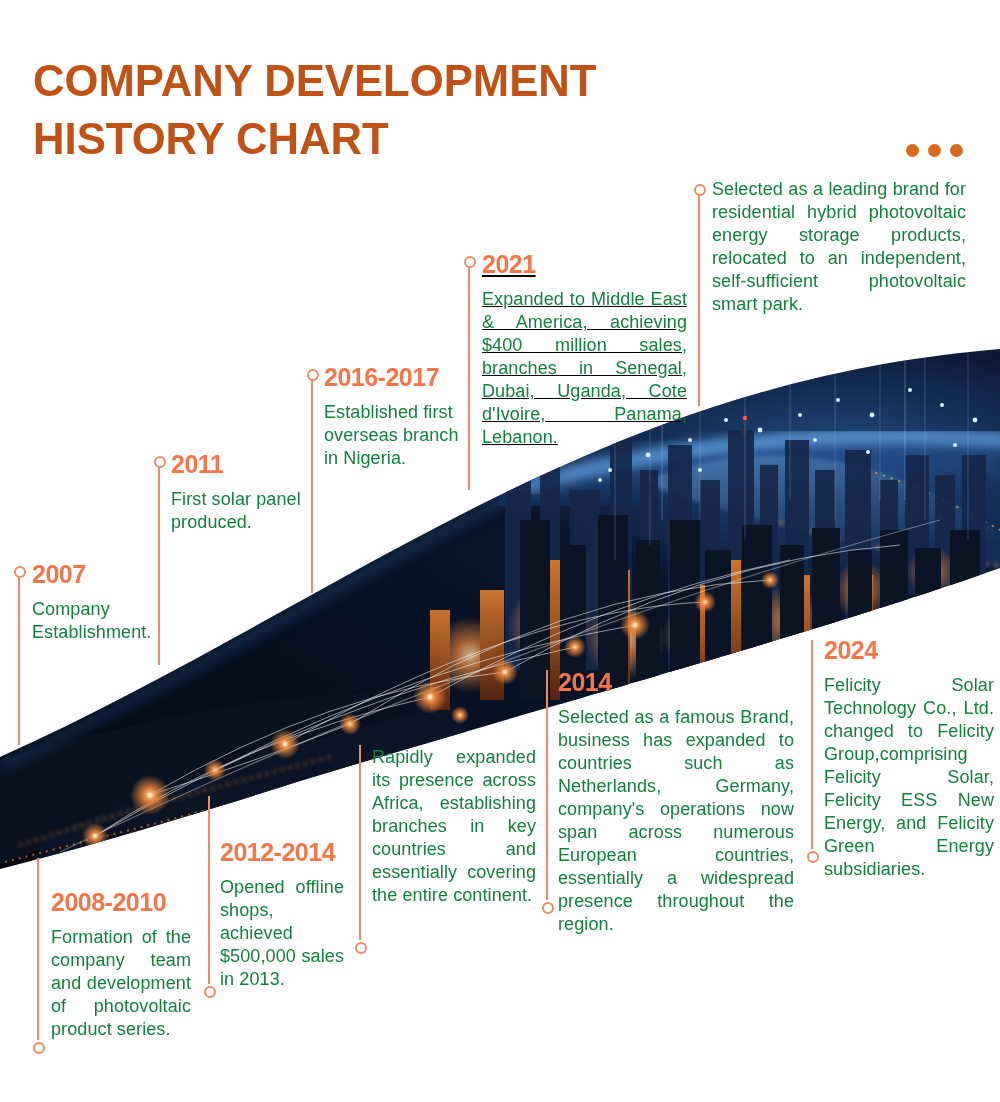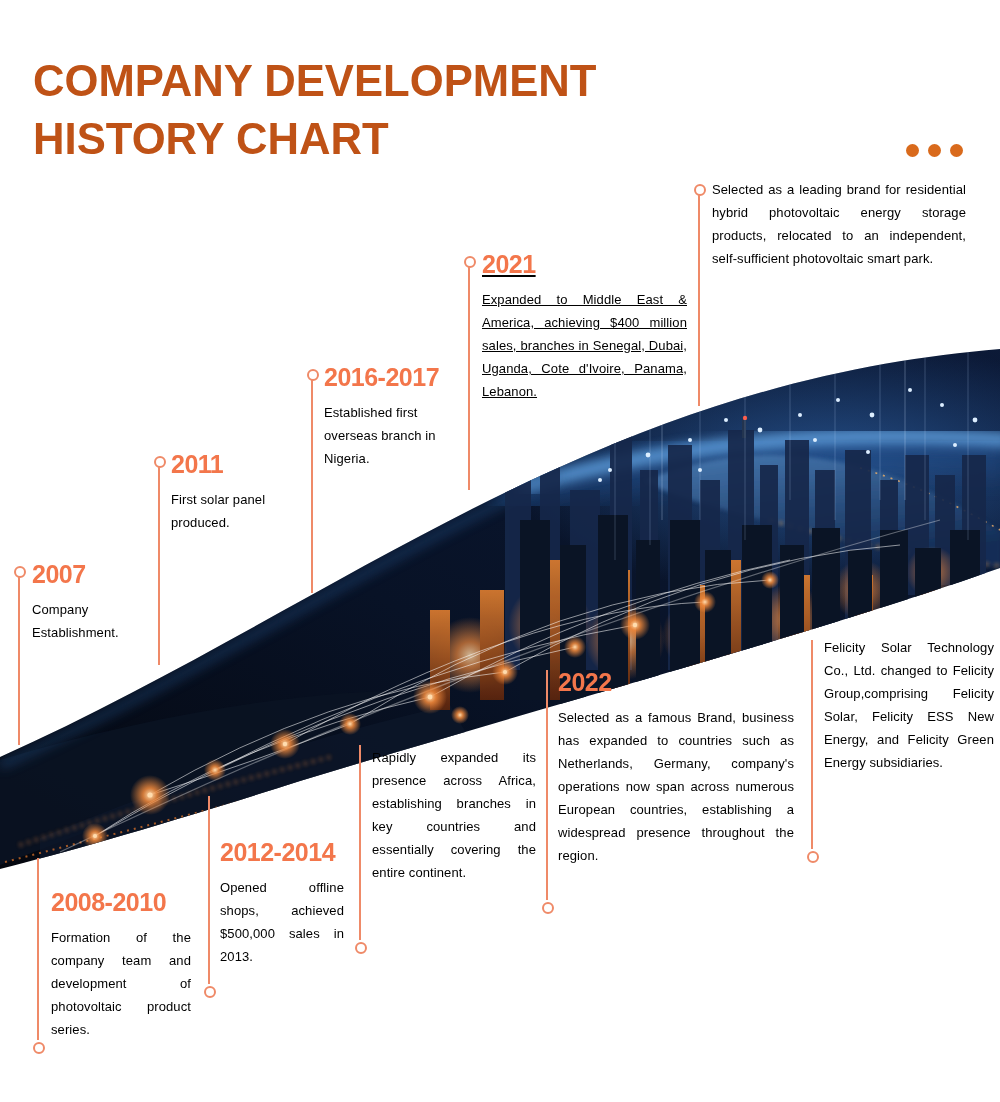--- a/index.html
+++ b/index.html
@@ -18,21 +18,21 @@
   .hero{position:absolute;left:0;top:0;z-index:1;}
 
   
   .ms{position:absolute;z-index:2;}
   .ms .line{position:absolute;width:2px;background:#ef8a68;left:4px;}
   .ms .dot{position:absolute;width:8px;height:8px;border:2px solid #ef8a68;
            border-radius:50%;background:#fff;left:0;}
   .ms .content{position:absolute;}
   .year{font-weight:bold;font-size:25px;letter-spacing:-0.5px;color:#f3764b;
         margin:0 0 9px 0;white-space:nowrap;}
-  .desc{font-size:13px;line-height:23px;color:#000000;letter-spacing:.1px;margin:0;}
+  .desc{font-size:18px;line-height:23px;color:#15803d;letter-spacing:.1px;margin:0;}
   .just .desc{text-align:justify;}
 
   
   #ms-2007{left:14px;top:566px;} #ms-2007 .dot{top:0;} #ms-2007 .line{top:10px;height:169px;}
   #ms-2007 .content{left:18px;top:-6px;width:112px;}
   #ms-2011{left:154px;top:456px;} #ms-2011 .dot{top:0;} #ms-2011 .line{top:10px;height:199px;}
   #ms-2011 .content{left:17px;top:-6px;width:134px;}
   #ms-2016{left:307px;top:369px;} #ms-2016 .dot{top:0;} #ms-2016 .line{top:10px;height:214px;}
   #ms-2016 .content{left:17px;top:-6px;width:138px;}
   #ms-2021{left:464px;top:256px;} #ms-2021 .dot{top:0;} #ms-2021 .line{top:10px;height:224px;}
@@ -314,34 +314,35 @@
     <div class="content">
       <p class="year">2021</p>
       <p class="desc">Expanded to Middle East &amp; America, achieving $400 million sales, branches in Senegal, Dubai, Uganda, Cote d'Ivoire, Panama, Lebanon.</p>
     </div>
   </div>
 
   <div class="ms just" id="ms-2022">
     <span class="line"></span>
     <span class="dot"></span>
     <div class="content">
-      <p class="year">2022</p>
-      <p class="desc">Selected as a famous Brand, business has expanded to countries such as Netherlands, Germany, company's operations now span across numerous European countries, establishing a widespread presence throughout the region.</p>
+      <p class="year">2014</p>
+      <p class="desc">Selected as a famous Brand, business has expanded to countries such as Netherlands, Germany, company's operations now span across numerous European countries, essentially a widespread presence throughout the region.</p>
     </div>
   </div>
 
   <div class="ms just" id="ms-2023">
     <span class="dot"></span>
     <span class="line"></span>
     <div class="content">
       <p class="desc">Selected as a leading brand for residential hybrid photovoltaic energy storage products, relocated to an independent, self-sufficient photovoltaic smart park.</p>
     </div>
   </div>
 
   <div class="ms just" id="ms-2024">
     <span class="line"></span>
     <span class="dot"></span>
     <div class="content">
+      <p class="year">2024</p>
       <p class="desc">Felicity Solar Technology Co., Ltd. changed to Felicity Group,comprising Felicity Solar, Felicity ESS New Energy, and Felicity Green Energy subsidiaries.</p>
     </div>
   </div>
 
 </div>
 
 </body></html>

